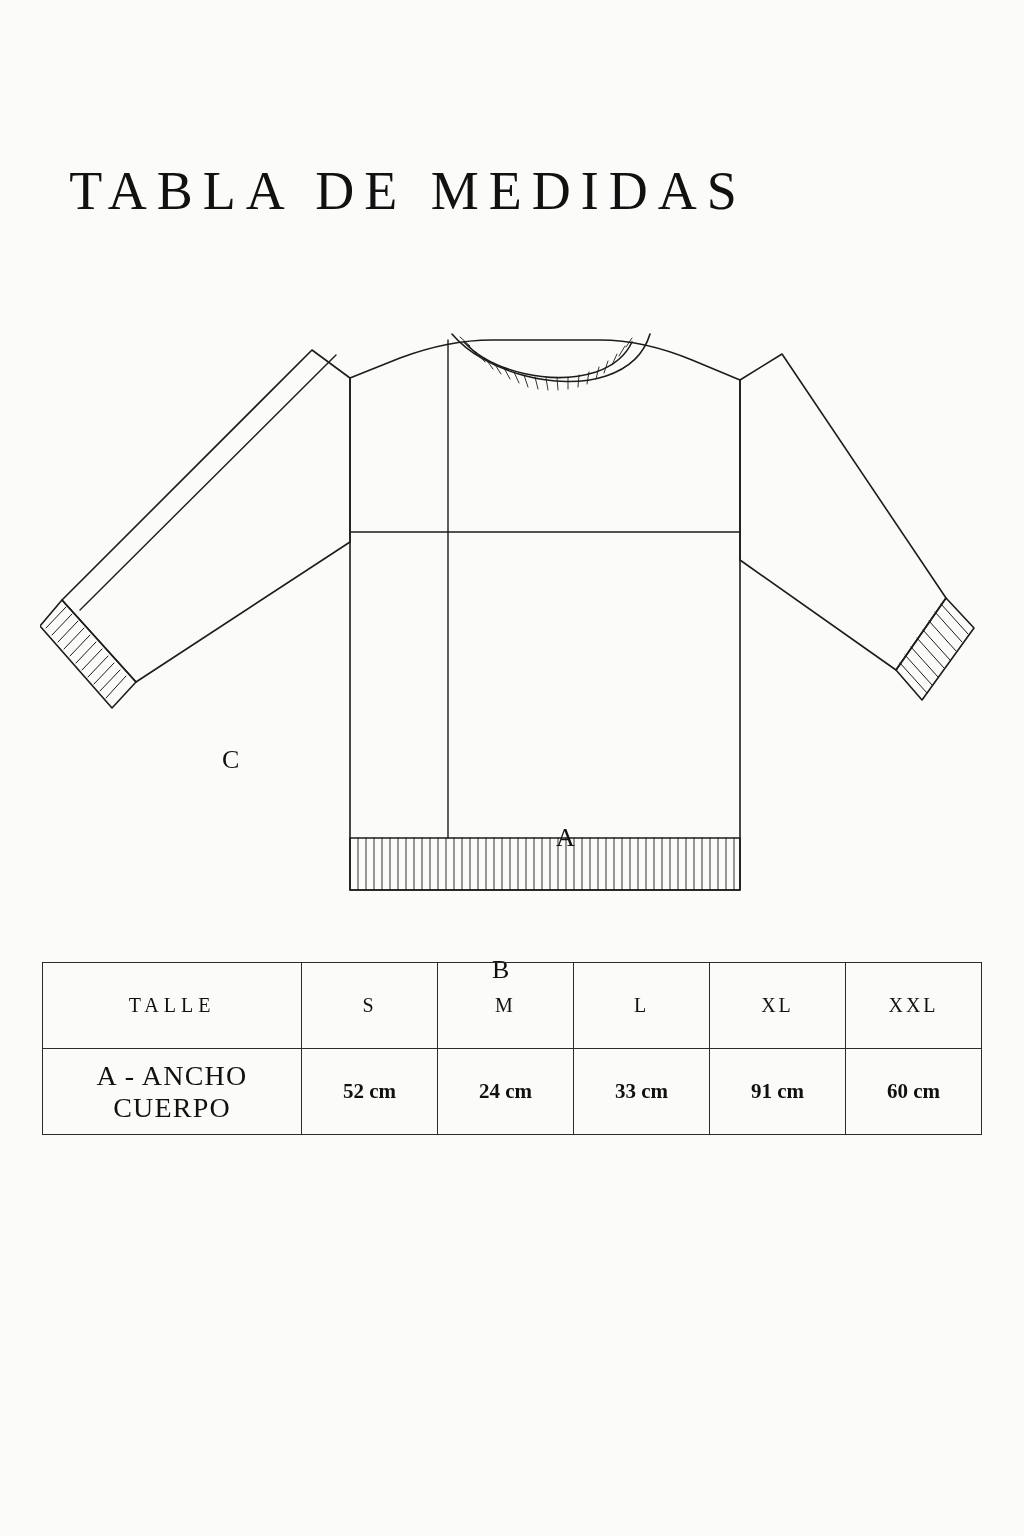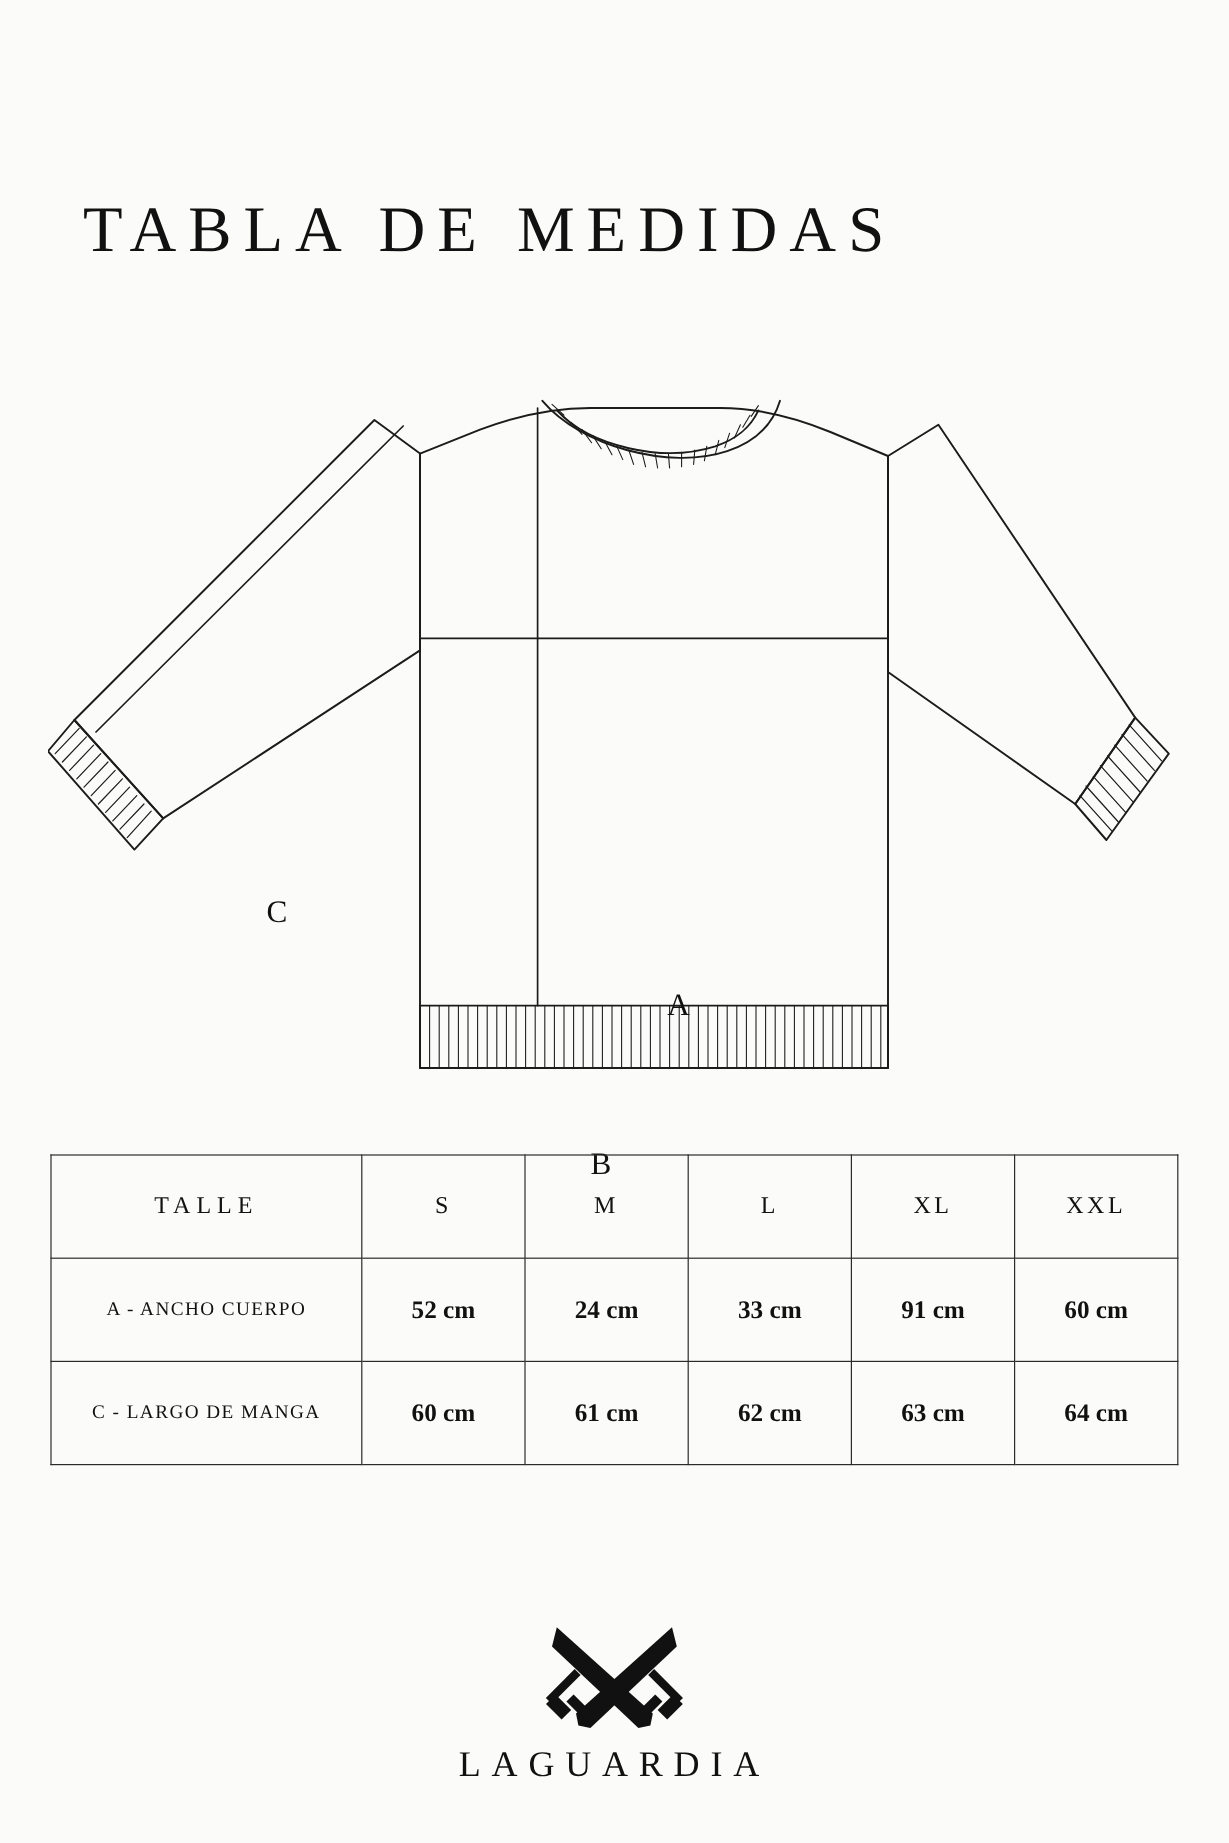--- a/index.html
+++ b/index.html
@@ -81,21 +81,21 @@
     font-weight: 400;
     font-size: 21px;
     font-family: "Liberation Serif", serif;
     color: #111;
     padding: 0;
   }
   table.size-table th.rowhead,
   table.size-table td.rowhead {
     width: 258px;
     letter-spacing: 1.2px;
-    font-size: 16px;
+    font-size: 28px;
   }
   table.size-table th.sizehead {
     letter-spacing: 3px;
     font-size: 20px;
   }
   table.size-table th.rowhead.corner {
     letter-spacing: 5px;
     font-size: 20px;
     margin-left: 48px;
   }
@@ -292,46 +292,18 @@
       </thead>
       <tbody>
         <tr>
           <td class="rowhead">A - ANCHO CUERPO</td>
           <td class="val">52 cm</td>
           <td class="val">24 cm</td>
           <td class="val">33 cm</td>
           <td class="val">91 cm</td>
           <td class="val">60 cm</td>
         </tr>
-        <tr>
-          <td class="rowhead">C - LARGO DE MANGA</td>
-          <td class="val">60 cm</td>
-          <td class="val">61 cm</td>
-          <td class="val">62 cm</td>
-          <td class="val">63 cm</td>
-          <td class="val">64 cm</td>
-        </tr>
       </tbody>
     </table>
   </div>
 
-  <div class="brand">
-    <div class="brand-mark">
-      <svg width="160" height="96" viewBox="0 0 160 96" xmlns="http://www.w3.org/2000/svg">
-        <g fill="#111">
-
-          <path d="M128 4 L132 20 L60 88 L50 86 L48 76 Z"></path>
-          <path d="M46 60 L62 76 L56 82 L40 66 Z"></path>
-          <path d="M31 60 L44 73 L36 81 L23 68 Z"></path>
-
-          <path d="M32 4 L28 20 L100 88 L110 86 L112 76 Z"></path>
-          <path d="M114 60 L98 76 L104 82 L120 66 Z"></path>
-          <path d="M129 60 L116 73 L124 81 L137 68 Z"></path>
-
-          <rect x="20" y="50" width="34" height="7" transform="rotate(-45 37 53)"></rect>
-          <rect x="106" y="50" width="34" height="7" transform="rotate(45 123 53)"></rect>
-        </g>
-      </svg>
-    </div>
-    <div class="brand-name">LAGUARDIA</div>
-  </div>
 
 </div>
 
 </body></html>

